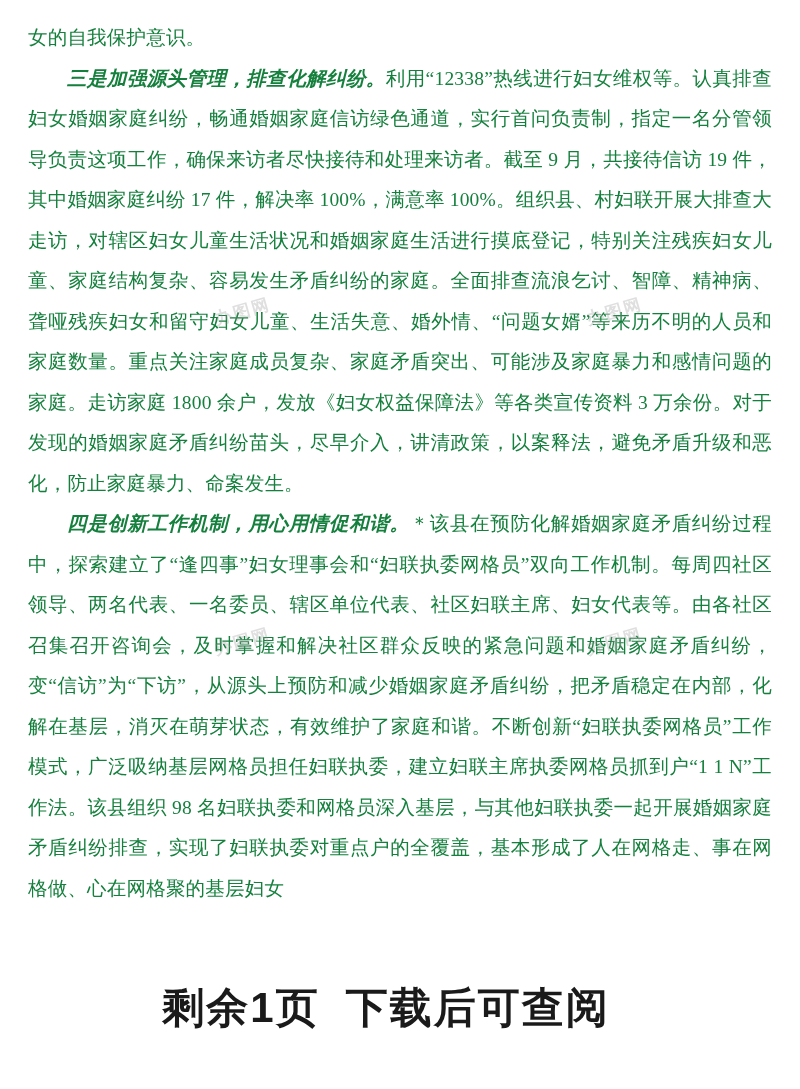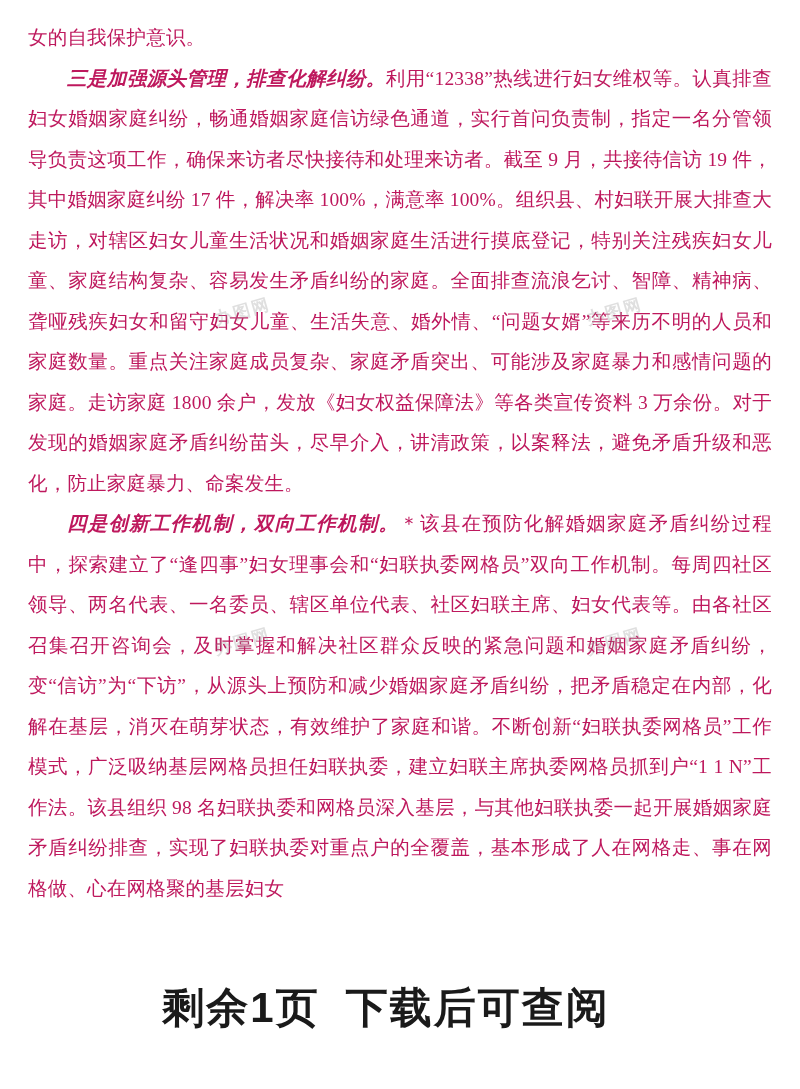--- a/index.html
+++ b/index.html
@@ -32,21 +32,21 @@
     width: 744px;
   }
 
   p.para {
     margin: 0 0 0 0;
     font-size: 19.5px;
     line-height: 40.5px;
     text-align: justify;
     text-justify: inter-ideograph;
     letter-spacing: 0.2px;
-    color: #be185d;
+    color: #15803d;
     text-indent: 0;
   }
 
   p.para.indent {
     text-indent: 39px;
   }
 
   p.para .lead {
     font-weight: bold;
     font-style: italic;
@@ -95,21 +95,21 @@
 
     <p class="para">
       <span>女的自我保护意识。</span>
     </p>
 
     <p class="para indent">
       <span class="lead">三是加强源头管理，排查化解纠纷。</span><span>利用“12338”热线进行妇女维权等。认真排查妇女婚姻家庭纠纷，畅通婚姻家庭信访绿色通道，实行首问负责制，指定一名分管领导负责这项工作，确保来访者尽快接待和处理来访者。截至 9 月，共接待信访 19 件，其中婚姻家庭纠纷 17 件，解决率 100%，满意率 100%。组织县、村妇联开展大排查大走访，对辖区妇女儿童生活状况和婚姻家庭生活进行摸底登记，特别关注残疾妇女儿童、家庭结构复杂、容易发生矛盾纠纷的家庭。全面排查流浪乞讨、智障、精神病、聋哑残疾妇女和留守妇女儿童、生活失意、婚外情、“问题女婿”等来历不明的人员和家庭数量。重点关注家庭成员复杂、家庭矛盾突出、可能涉及家庭暴力和感情问题的家庭。走访家庭 1800 余户，发放《妇女权益保障法》等各类宣传资料 3 万余份。对于发现的婚姻家庭矛盾纠纷苗头，尽早介入，讲清政策，以案释法，避免矛盾升级和恶化，防止家庭暴力、命案发生。</span>
     </p>
 
     <p class="para indent">
-      <span class="lead">四是创新工作机制，双向工作机制。</span><span>＊该县在预防化解婚姻家庭矛盾纠纷过程中，探索建立了“逢四事”妇女理事会和“妇联执委网格员”双向工作机制。每周四社区领导、两名代表、一名委员、辖区单位代表、社区妇联主席、妇女代表等。由各社区召集召开咨询会，及时掌握和解决社区群众反映的紧急问题和婚姻家庭矛盾纠纷，变“信访”为“下访”，从源头上预防和减少婚姻家庭矛盾纠纷，把矛盾稳定在内部，化解在基层，消灭在萌芽状态，有效维护了家庭和谐。不断创新“妇联执委网格员”工作模式，广泛吸纳基层网格员担任妇联执委，建立妇联主席执委网格员抓到户“1 1 N”工作法。该县组织 98 名妇联执委和网格员深入基层，与其他妇联执委一起开展婚姻家庭矛盾纠纷排查，实现了妇联执委对重点户的全覆盖，基本形成了人在网格走、事在网格做、心在网格聚的基层妇女</span>
+      <span class="lead">四是创新工作机制，用心用情促和谐。</span><span>＊该县在预防化解婚姻家庭矛盾纠纷过程中，探索建立了“逢四事”妇女理事会和“妇联执委网格员”双向工作机制。每周四社区领导、两名代表、一名委员、辖区单位代表、社区妇联主席、妇女代表等。由各社区召集召开咨询会，及时掌握和解决社区群众反映的紧急问题和婚姻家庭矛盾纠纷，变“信访”为“下访”，从源头上预防和减少婚姻家庭矛盾纠纷，把矛盾稳定在内部，化解在基层，消灭在萌芽状态，有效维护了家庭和谐。不断创新“妇联执委网格员”工作模式，广泛吸纳基层网格员担任妇联执委，建立妇联主席执委网格员抓到户“1 1 N”工作法。该县组织 98 名妇联执委和网格员深入基层，与其他妇联执委一起开展婚姻家庭矛盾纠纷排查，实现了妇联执委对重点户的全覆盖，基本形成了人在网格走、事在网格做、心在网格聚的基层妇女</span>
     </p>
 
   </div>
 
   <div class="watermark wm1">办图网</div>
   <div class="watermark wm2">办图网</div>
   <div class="watermark wm3">办图网</div>
   <div class="watermark wm4">办图网</div>
 
   <div class="footer-notice">

